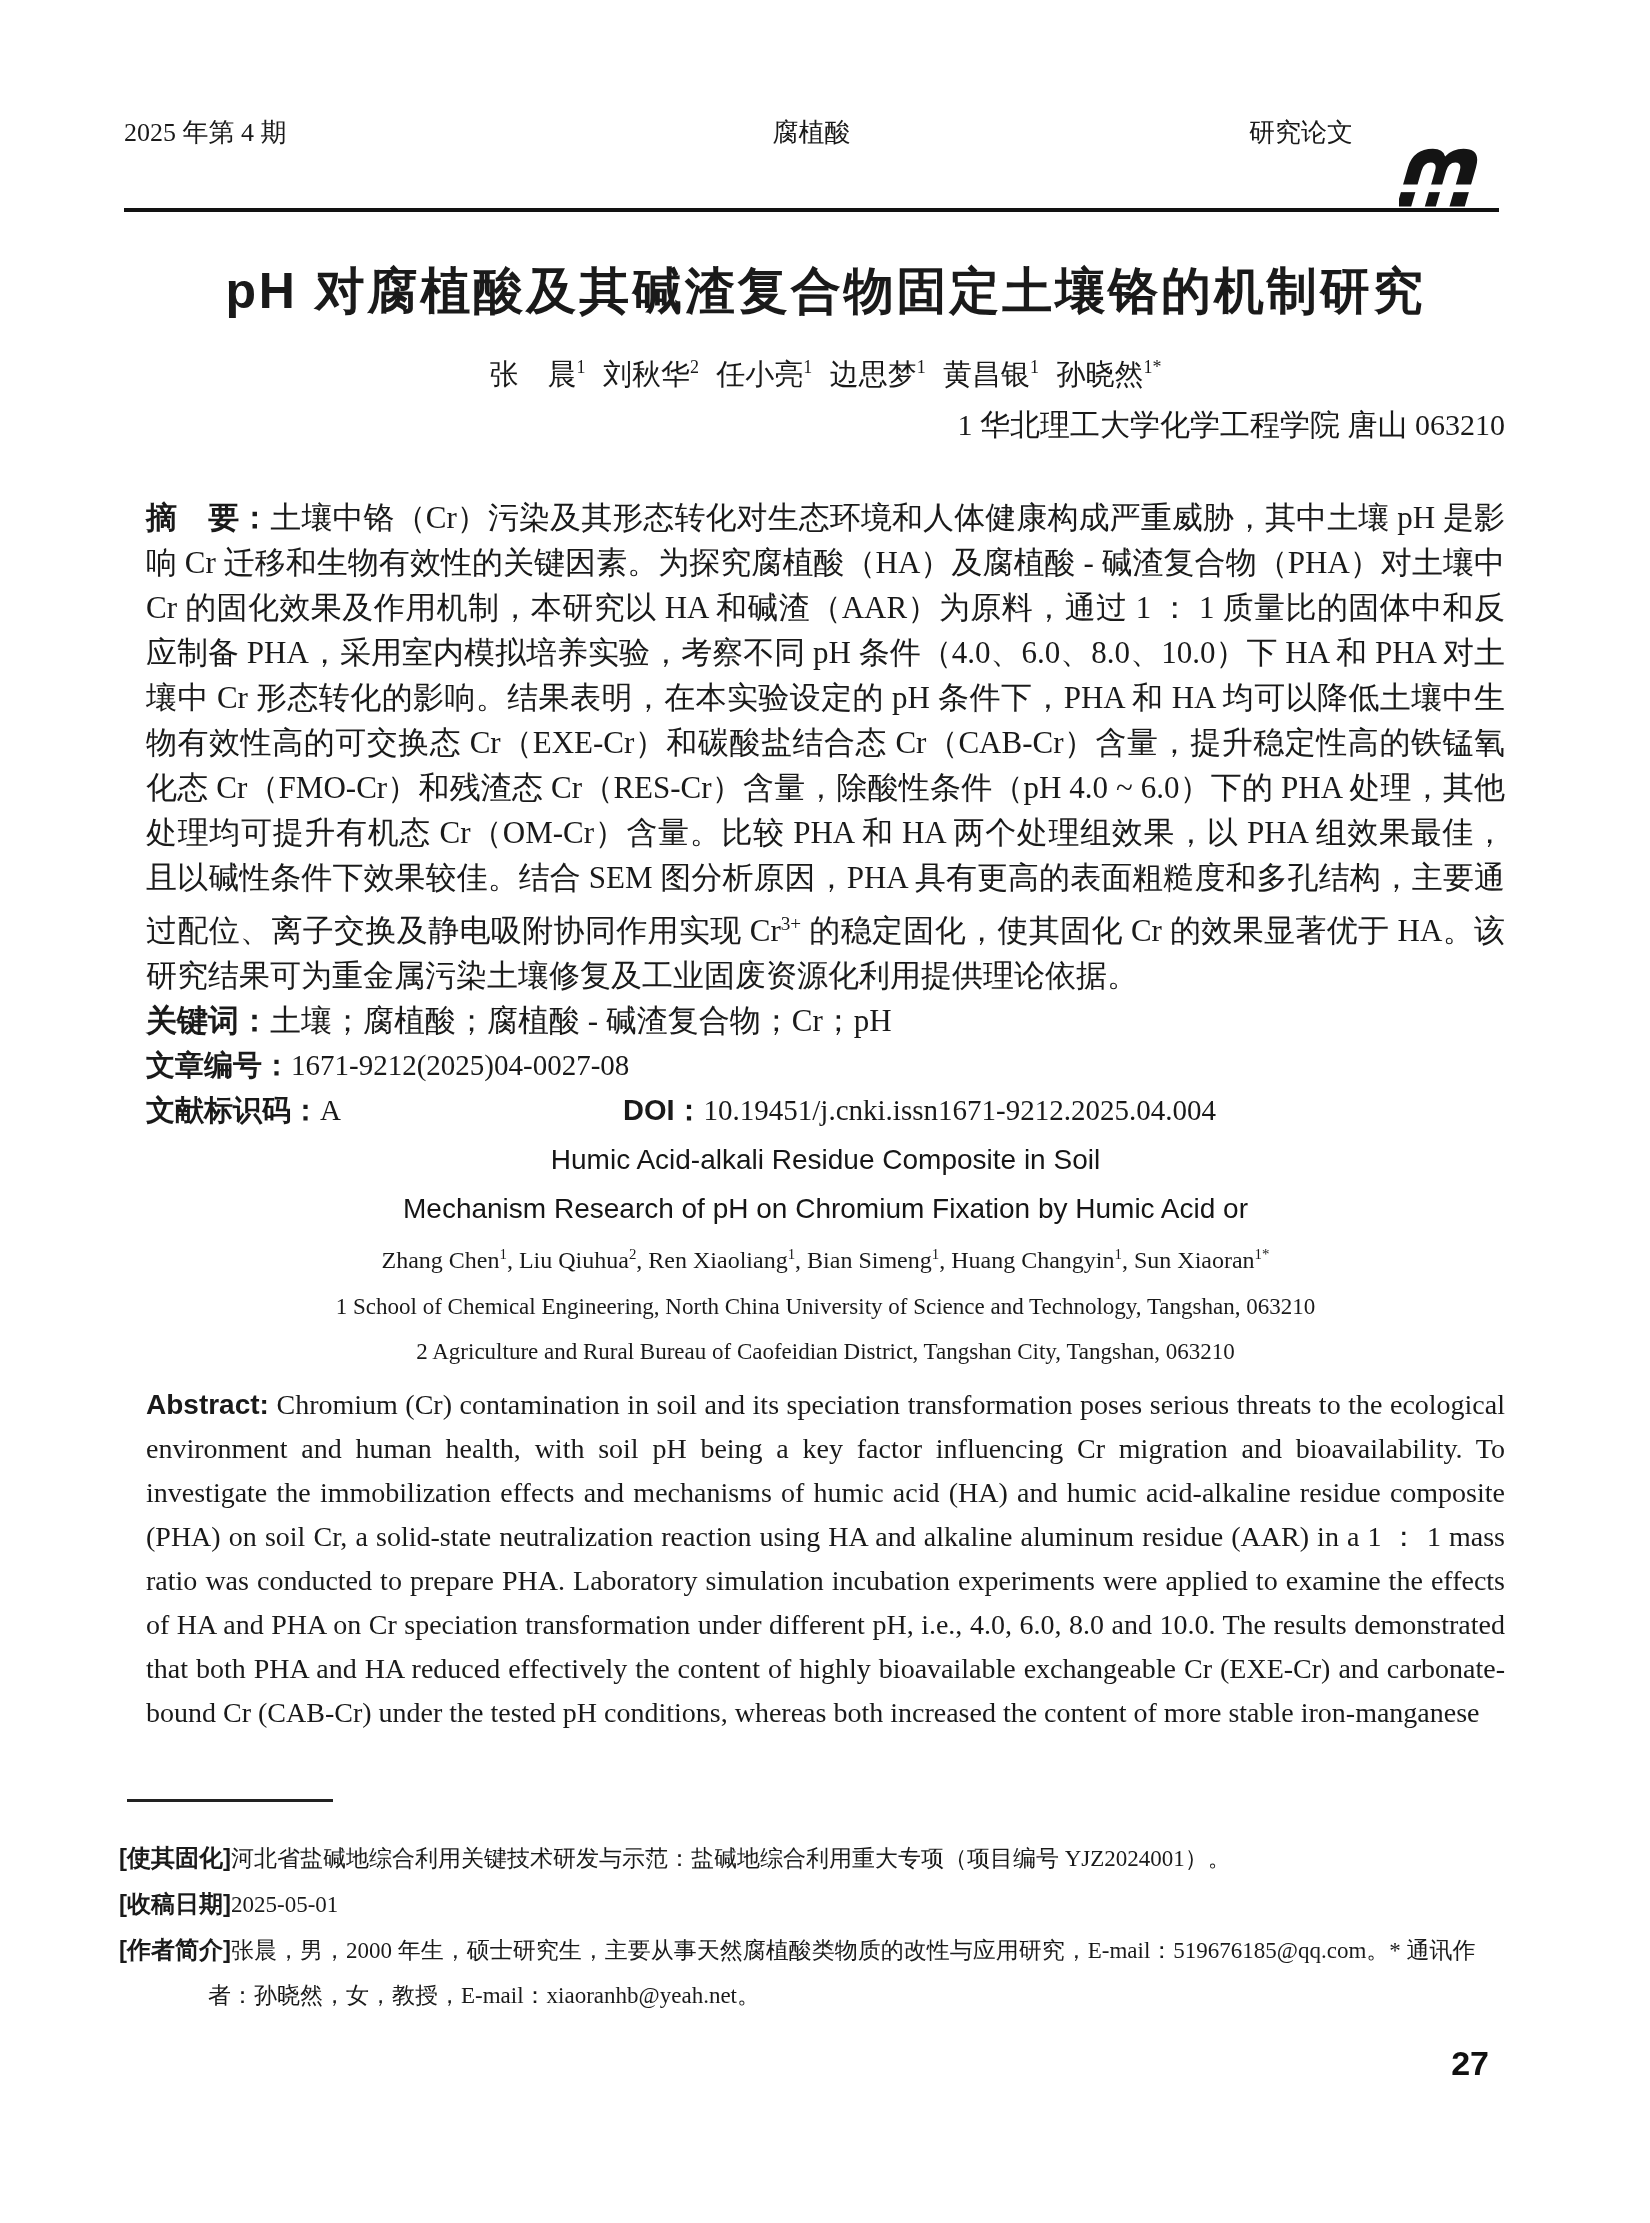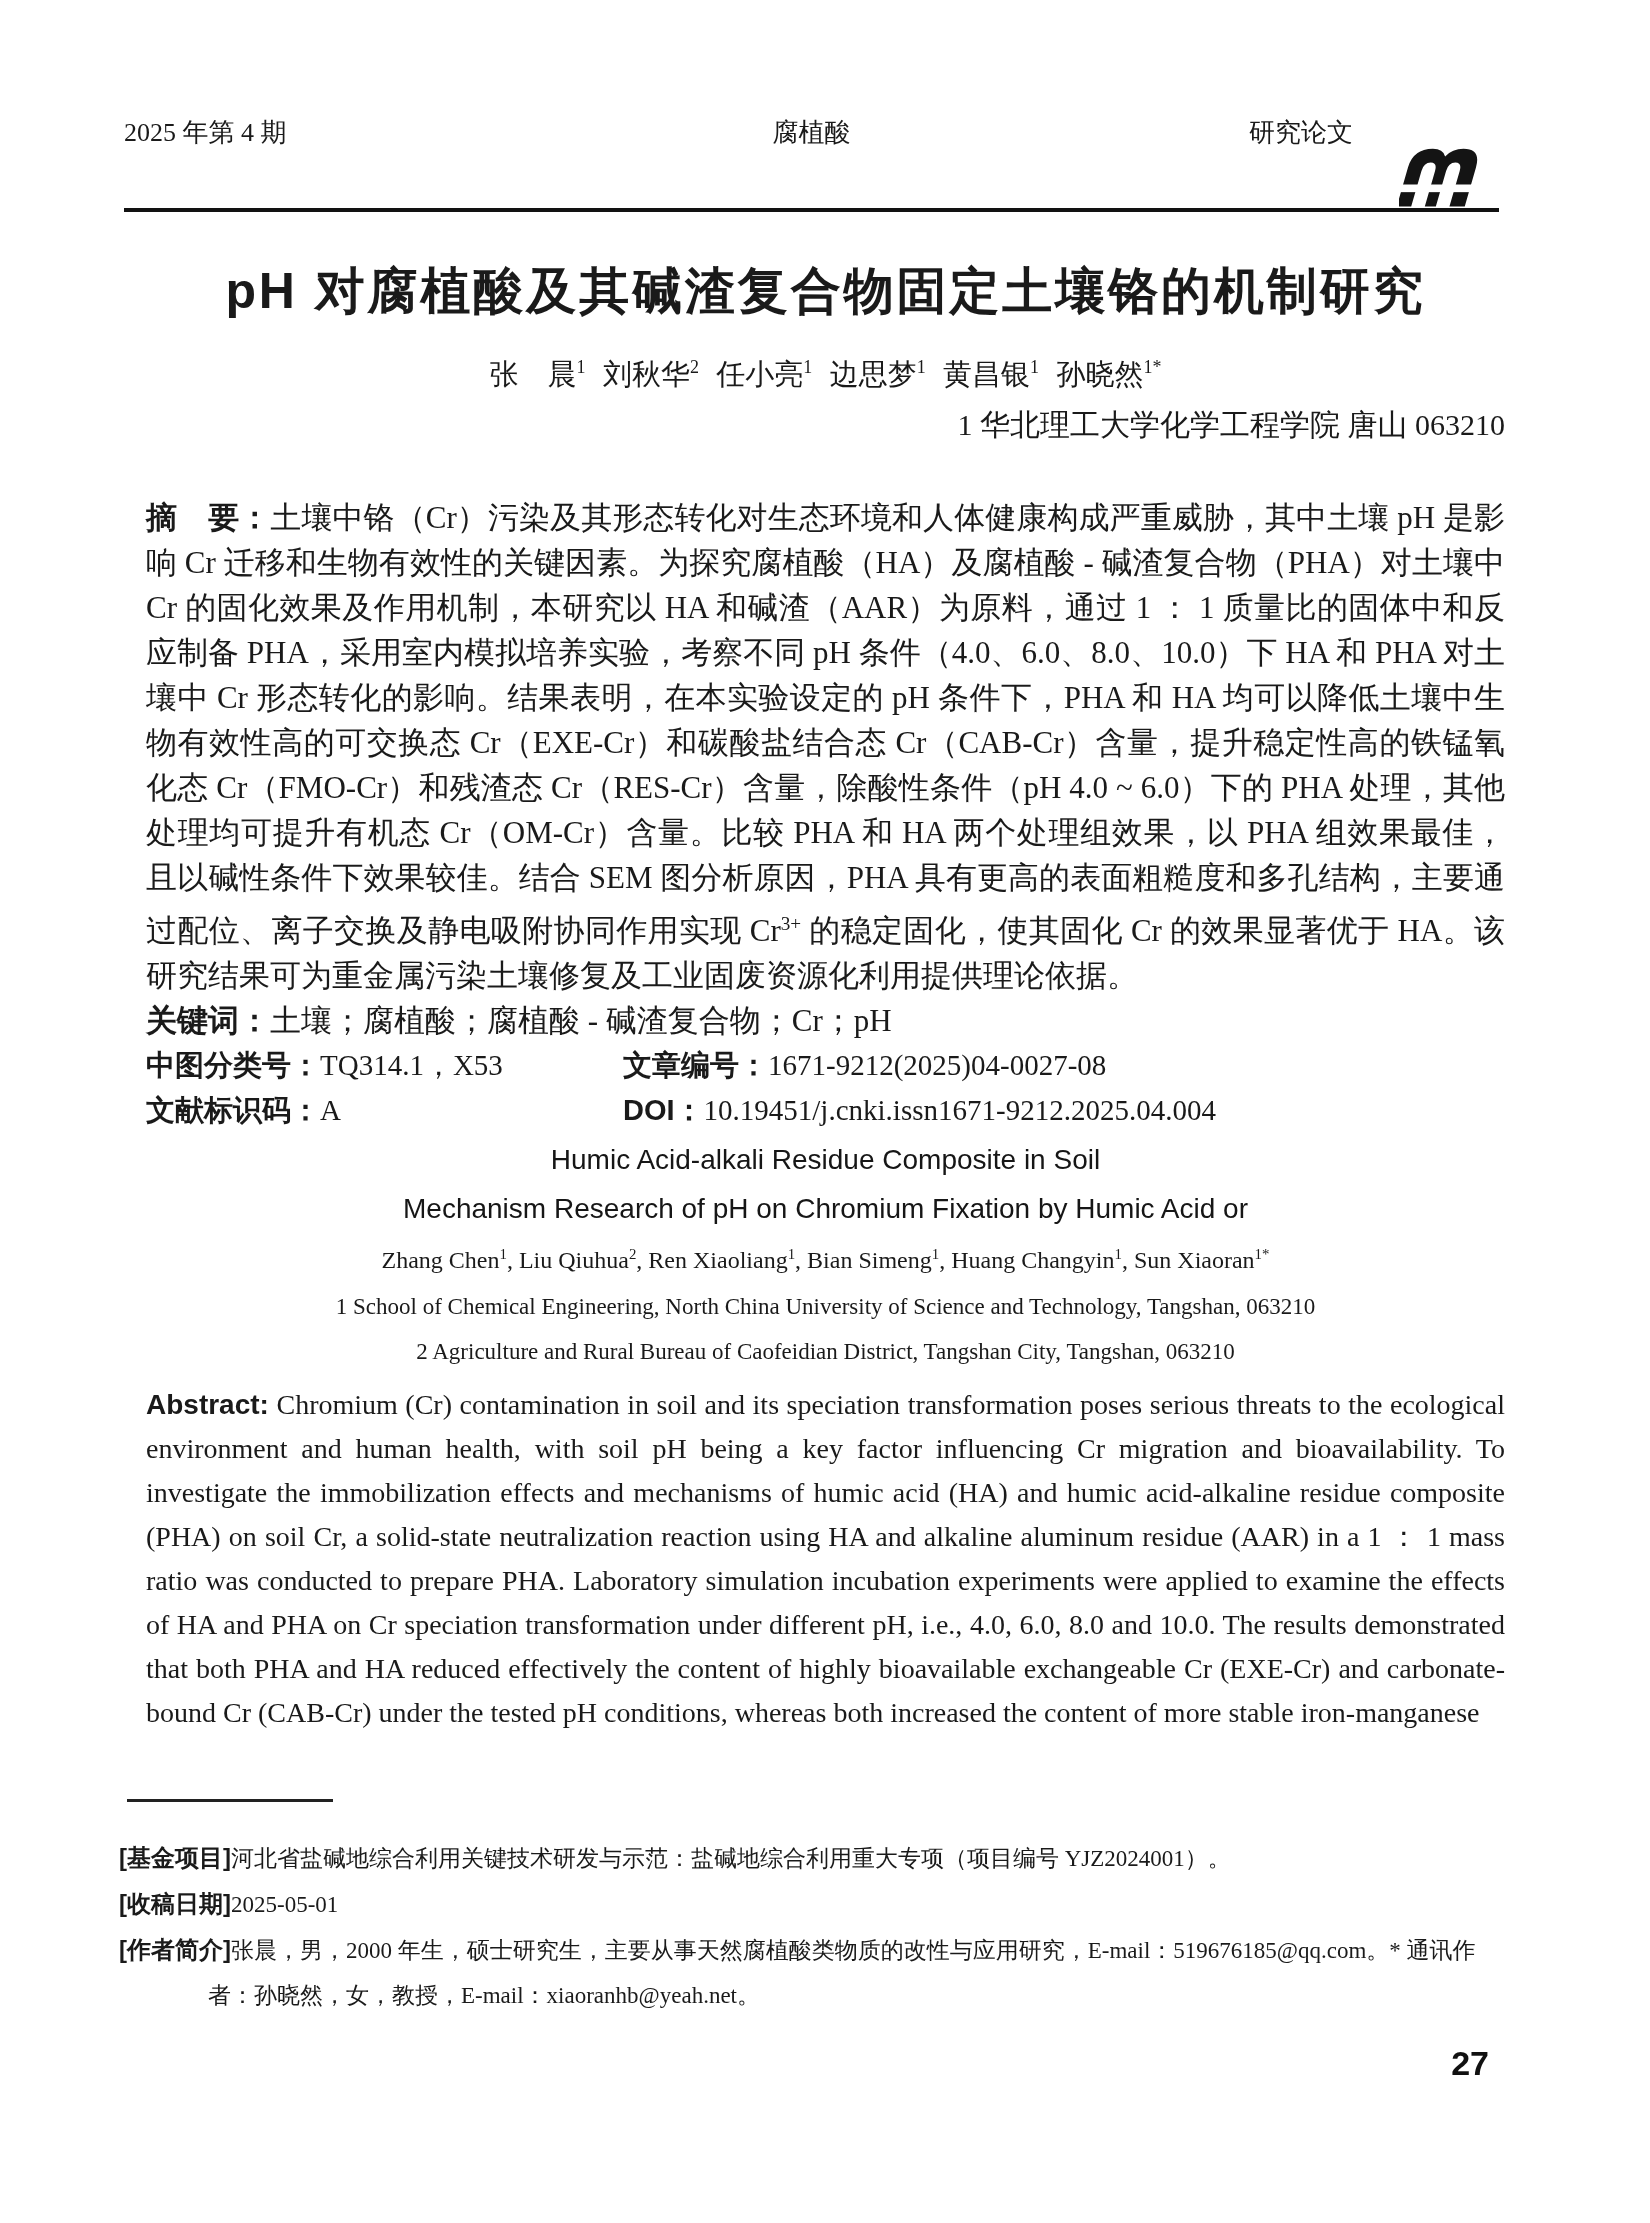--- a/index.html
+++ b/index.html
@@ -74,41 +74,40 @@
 
     <p class="authors-cn"><span class="author">张　晨<sup>1</sup></span><span class="author">刘秋华<sup>2</sup></span><span class="author">任小亮<sup>1</sup></span><span class="author">边思梦<sup>1</sup></span><span class="author">黄昌银<sup>1</sup></span><span class="author">孙晓然<sup>1*</sup></span></p>
 
     <p class="affil">1 华北理工大学化学工程学院 唐山 063210</p>
 
     <p class="abs-cn"><span class="lbl-hei">摘　要：</span><span>土壤中铬（Cr）污染及其形态转化对生态环境和人体健康构成严重威胁，其中土壤 pH 是影响 Cr 迁移和生物有效性的关键因素。为探究腐植酸（HA）及腐植酸 - 碱渣复合物（PHA）对土壤中 Cr 的固化效果及作用机制，本研究以 HA 和碱渣（AAR）为原料，通过 1 ： 1 质量比的固体中和反应制备 PHA，采用室内模拟培养实验，考察不同 pH 条件（4.0、6.0、8.0、10.0）下 HA 和 PHA 对土壤中 Cr 形态转化的影响。结果表明，在本实验设定的 pH 条件下，PHA 和 HA 均可以降低土壤中生物有效性高的可交换态 Cr（EXE-Cr）和碳酸盐结合态 Cr（CAB-Cr）含量，提升稳定性高的铁锰氧化态 Cr（FMO-Cr）和残渣态 Cr（RES-Cr）含量，除酸性条件（pH 4.0 ~ 6.0）下的 PHA 处理，其他处理均可提升有机态 Cr（OM-Cr）含量。比较 PHA 和 HA 两个处理组效果，以 PHA 组效果最佳，且以碱性条件下效果较佳。结合 SEM 图分析原因，PHA 具有更高的表面粗糙度和多孔结构，主要通过配位、离子交换及静电吸附协同作用实现 Cr<sup>3+</sup> 的稳定固化，使其固化 Cr 的效果显著优于 HA。该研究结果可为重金属污染土壤修复及工业固废资源化利用提供理论依据。</span></p>
 
     <p class="kw"><span class="lbl-hei">关键词：</span><span>土壤；腐植酸；腐植酸 - 碱渣复合物；Cr；pH</span></p>
 
     <div class="meta-row">
-      <span class="meta-cell-1"><span class="lbl-hei">中图分类号：</span><span>TQ314.1，X53</span></span>
       <span class="meta-cell-2"><span class="lbl-hei">文章编号：</span><span>1671-9212(2025)04-0027-08</span></span>
     </div>
     <div class="meta-row">
       <span class="meta-cell-1"><span class="lbl-hei">文献标识码：</span><span>A</span></span>
       <span class="meta-cell-2"><span class="lbl-hei">DOI：</span><span>10.19451/j.cnki.issn1671-9212.2025.04.004</span></span>
     </div>
 
     <p class="en-title">Humic Acid-alkali Residue Composite in Soil</p>
     <p class="en-title">Mechanism Research of pH on Chromium Fixation by Humic Acid or</p>
 
     <p class="en-authors"><span class="author">Zhang Chen<sup>1</sup></span>, <span class="author">Liu Qiuhua<sup>2</sup></span>, <span class="author">Ren Xiaoliang<sup>1</sup></span>, <span class="author">Bian Simeng<sup>1</sup></span>, <span class="author">Huang Changyin<sup>1</sup></span>, <span class="author">Sun Xiaoran<sup>1*</sup></span></p>
 
     <p class="en-affil">1 School of Chemical Engineering, North China University of Science and Technology, Tangshan, 063210</p>
     <p class="en-affil">2 Agriculture and Rural Bureau of Caofeidian District, Tangshan City, Tangshan, 063210</p>
 
     <p class="abs-en"><span class="lbl-en">Abstract:</span><span> Chromium (Cr) contamination in soil and its speciation transformation poses serious threats to the ecological environment and human health, with soil pH being a key factor influencing Cr migration and bioavailability. To investigate the immobilization effects and mechanisms of humic acid (HA) and humic acid-alkaline residue composite (PHA) on soil Cr, a solid-state neutralization reaction using HA and alkaline aluminum residue (AAR) in a 1 ： 1 mass ratio was conducted to prepare PHA. Laboratory simulation incubation experiments were applied to examine the effects of HA and PHA on Cr speciation transformation under different pH, i.e., 4.0, 6.0, 8.0 and 10.0. The results demonstrated that both PHA and HA reduced effectively the content of highly bioavailable exchangeable Cr (EXE-Cr) and carbonate-bound Cr (CAB-Cr) under the tested pH conditions, whereas both increased the content of more stable iron-manganese</span></p>
   </div>
 
   <div class="footnotes">
     <div class="fn-rule"></div>
-    <p class="fn"><span class="lbl-hei">[基金项目]</span><span>河北省盐碱地综合利用关键技术研发与示范：盐碱地综合利用重大专项（项目编号 YJZ2024001）。</span></p>
+    <p class="fn"><span class="lbl-hei">[使其固化]</span><span>河北省盐碱地综合利用关键技术研发与示范：盐碱地综合利用重大专项（项目编号 YJZ2024001）。</span></p>
     <p class="fn"><span class="lbl-hei">[收稿日期]</span><span>2025-05-01</span></p>
     <p class="fn"><span class="lbl-hei">[作者简介]</span><span>张晨，男，2000 年生，硕士研究生，主要从事天然腐植酸类物质的改性与应用研究，E-mail：519676185@qq.com。* 通讯作者：孙晓然，女，教授，E-mail：xiaoranhb@yeah.net。</span></p>
   </div>
 
   <div class="page-num">27</div>
 </div>
 
 
 </body></html>

